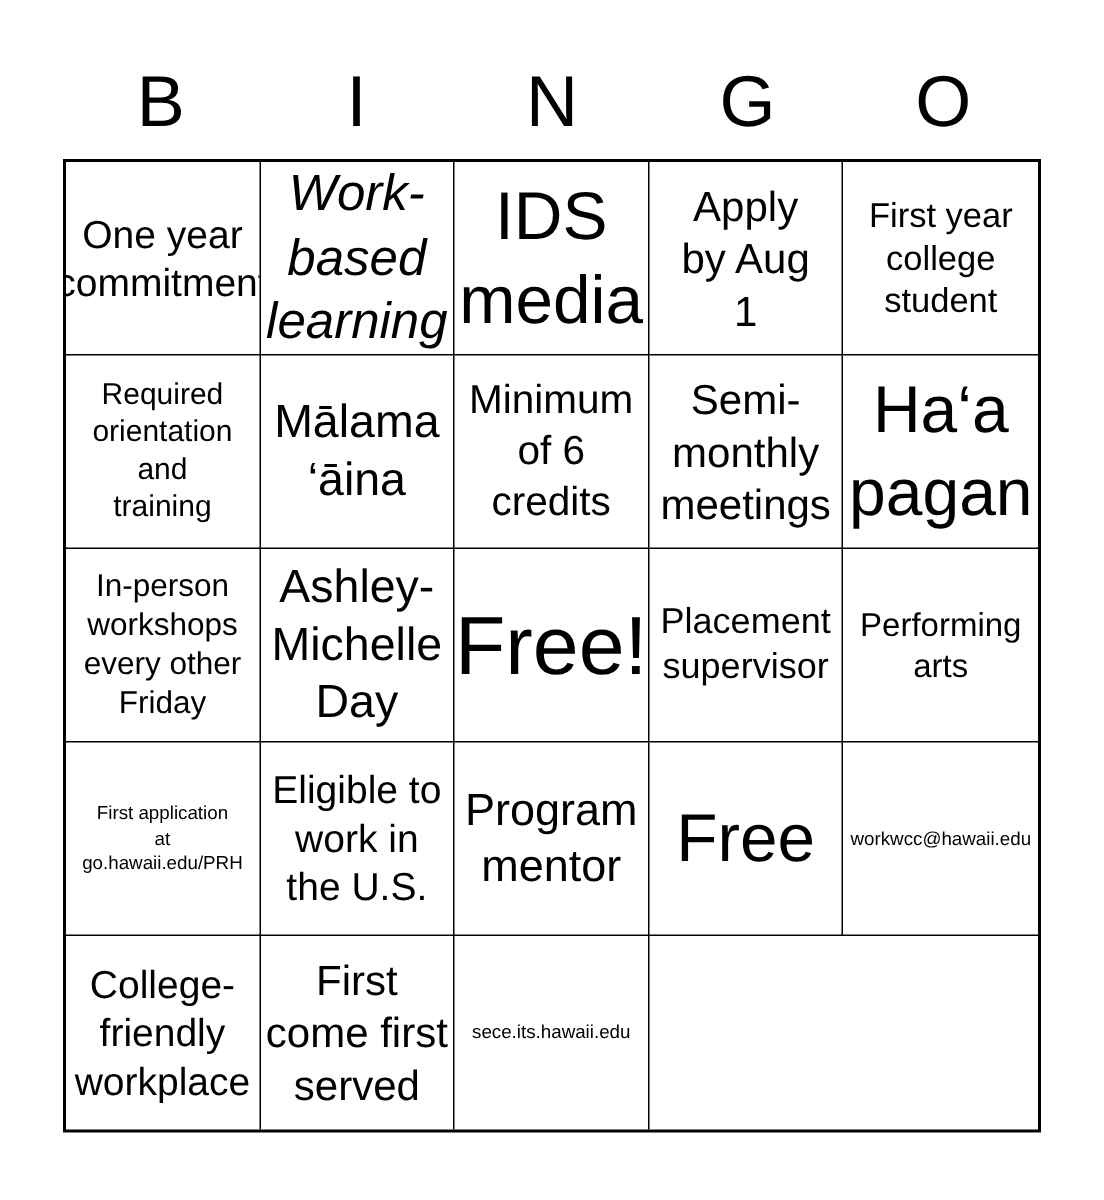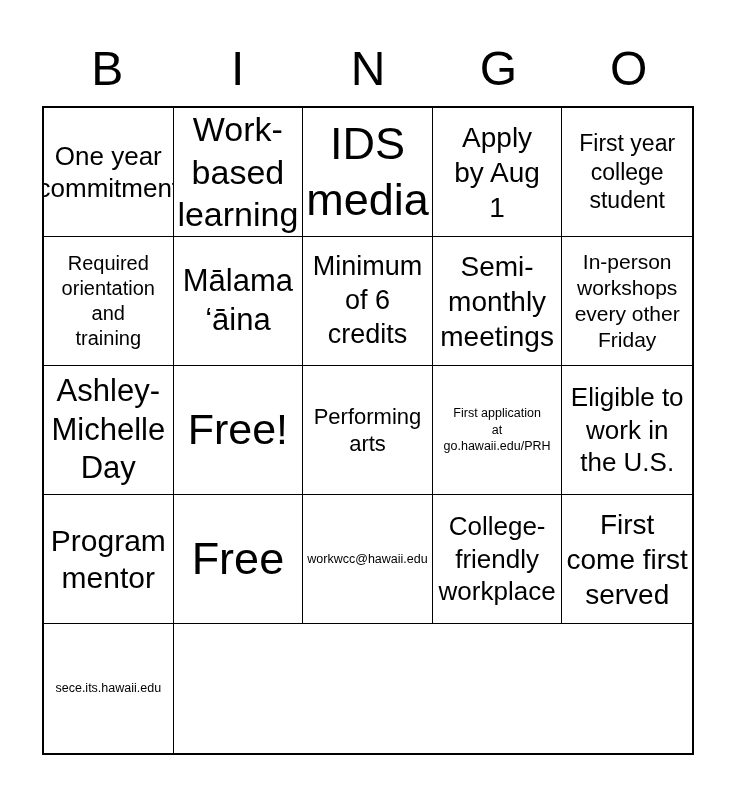--- a/index.html
+++ b/index.html
@@ -69,22 +69,22 @@
   .fs21 { font-size: 21px; }
   .fs22 { font-size: 22px; }
   .fs23 { font-size: 23px; }
   .fs24 { font-size: 24px; }
   .fs25 { font-size: 25px; }
   .fs26 { font-size: 26px; }
   .fs27 { font-size: 27px; }
   .fs28 { font-size: 28px; }
   .fs30 { font-size: 30px; }
   .fs31 { font-size: 31px; }
-  .fs34 { font-size: 34px; }
-  .fs43 { font-size: 43px; }
+  .fs34 { font-size: 34px; font-style: italic; }
+  .fs43 { font-size: 55px; }
   .fs44 { font-size: 44px; }
   .fs45 { font-size: 45px; }
 </style>
 </head>
 <body>
 
 <div class="page">
 
   <div class="bingo-header">
     <span class="letter">B</span>
@@ -115,29 +115,33 @@
 and
 training</div>
     <div class="cell fs31">Mālama
 ‘āina</div>
     <div class="cell fs27">Minimum
 of 6
 credits</div>
     <div class="cell fs28">Semi-
 monthly
 meetings</div>
+    <div class="cell fs44">Ha‘a
+pagan</div>
 
     <div class="cell fs21">In-person
 workshops
 every other
 Friday</div>
     <div class="cell fs31">Ashley-
 Michelle
 Day</div>
     <div class="cell fs43">Free!</div>
+    <div class="cell fs24">Placement
+supervisor</div>
     <div class="cell fs22">Performing
 arts</div>
 
     <div class="cell fs12">First application
 at
 go.hawaii.edu/PRH</div>
     <div class="cell fs26">Eligible to
 work in
 the U.S.</div>
     <div class="cell fs30">Program

